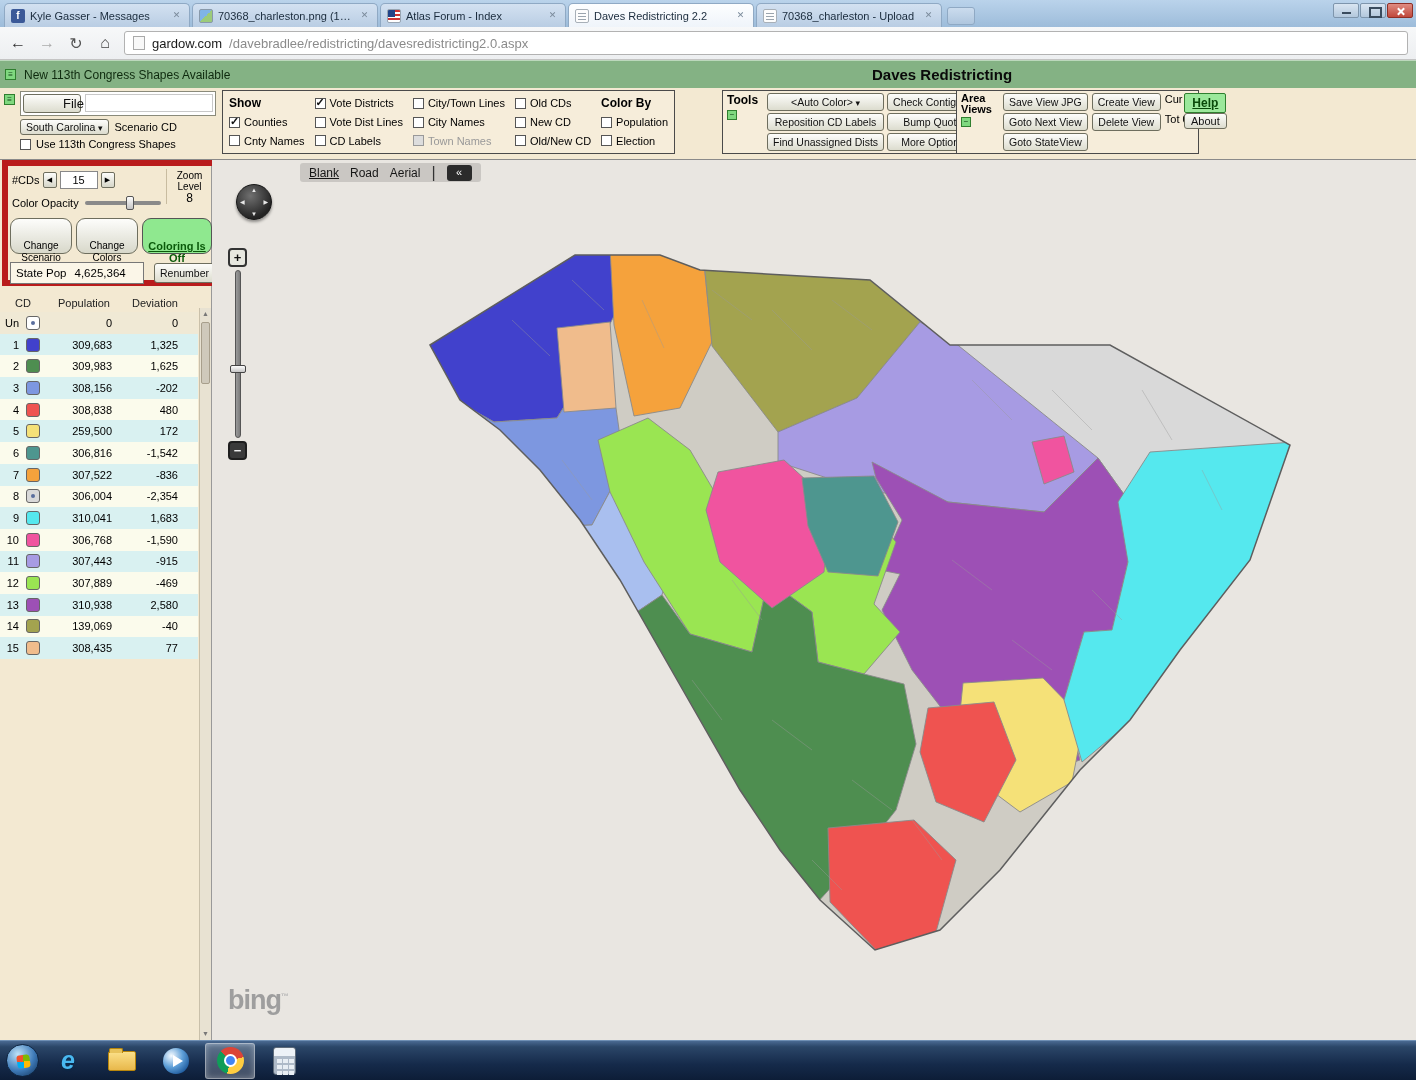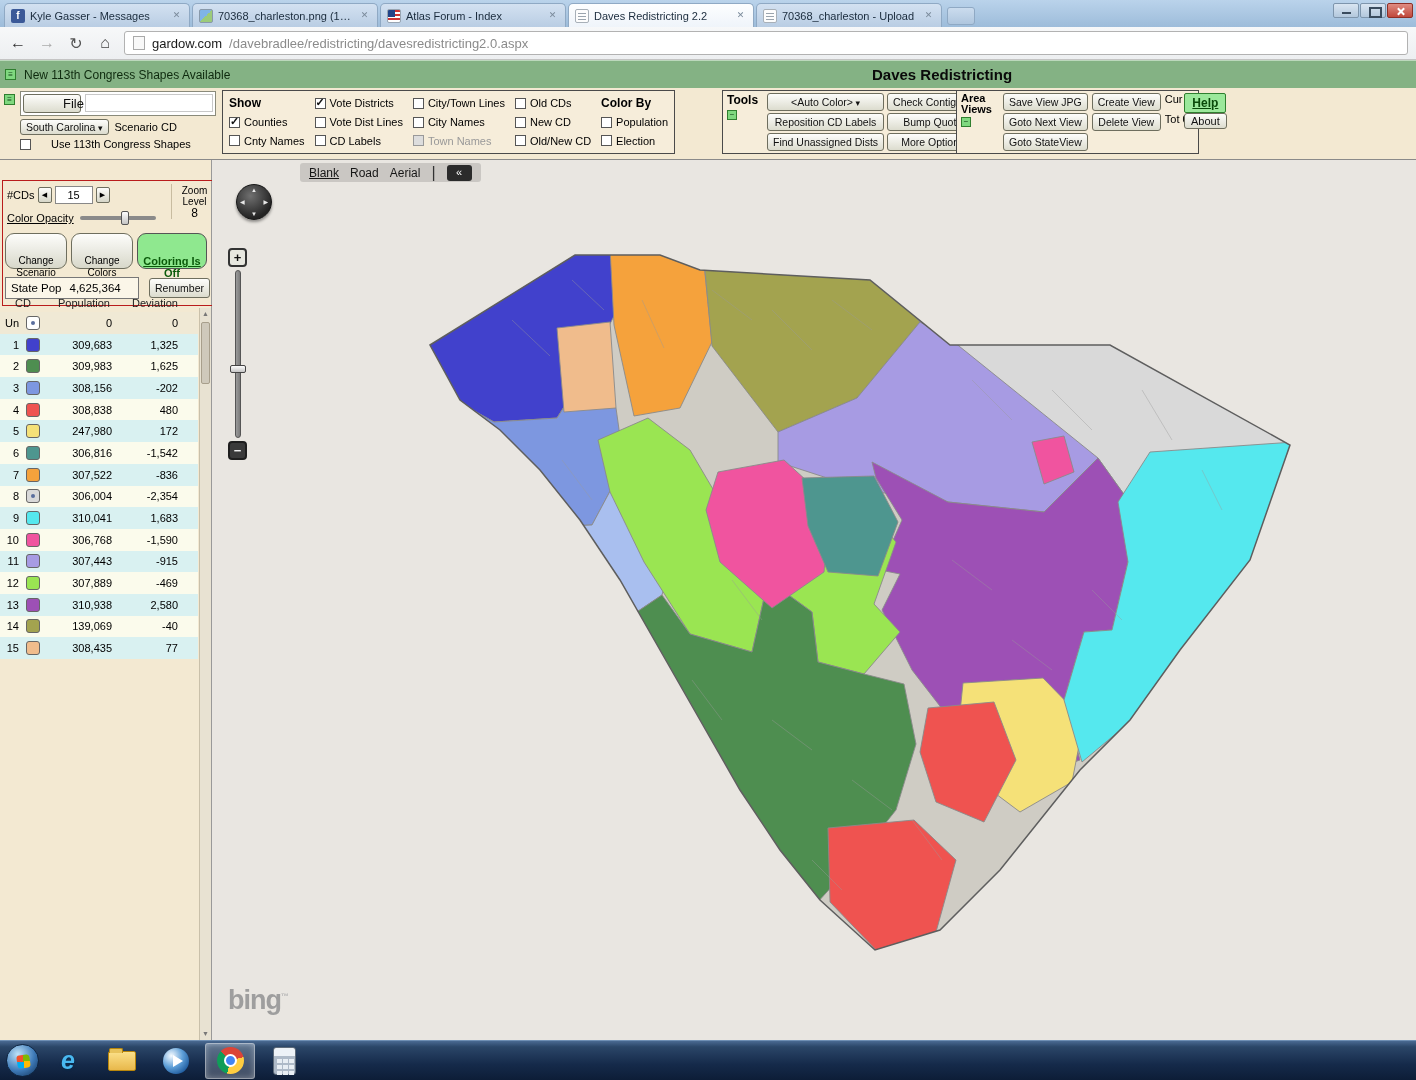--- a/index.html
+++ b/index.html
@@ -54,21 +54,21 @@
   .toolbar { height:72px; background:#F3E9D2; border-bottom:1px solid #8A8A8A; position:relative; font-size:11px; }
   .panel { position:absolute; border:1px solid #4A4A4A; background:#F6EDDA; }
   .btn { background:linear-gradient(#FDFDFB,#DCDCCE); border:1px solid #6E6E5E; border-radius:3px; font-size:10.5px; padding:1px 5px; color:#111; text-align:center; white-space:nowrap; }
   .caret::after { content:" ▾"; font-size:9px; }
 
   .file-area { position:absolute; left:20px; top:3px; width:196px; }
   .file-row1 { display:flex; border:1px solid #8A8A7A; background:#FFFFFF; padding:2px; gap:4px; }
   .file-btn { width:58px; font-size:13px;padding-left:39px; }
   .file-input { flex:1; background:#fff; border:1px solid #C8C8C8; height:18px; }
   .file-row2 { display:flex; align-items:center; gap:6px; margin-top:3px; }
-  .file-row3 { display:flex; align-items:center; gap:20px; margin-top:3px; font-size:11px; }
+  .file-row3 { display:flex; align-items:center; gap:5px; margin-top:3px; font-size:11px; }
   .tb-eq { position:absolute; left:4px; top:6px; }
 
   .cb { width:11px; height:11px; border:1px solid #555; background:#fff; display:inline-block; position:relative; flex:none; }
   .cb.on::after { content:"✓"; position:absolute; left:0px; top:-3px; font-size:11px; font-weight:bold; color:#111; }
   .cb.disabled { background:#DDD; border-color:#999; }
 
   .show-panel { left:222px; top:2px; height:64px; display:flex; gap:10px; padding:3px 6px; }
   .show-col { display:flex; flex-direction:column; }
   .show-col > * { height:19px; display:flex; align-items:center; gap:4px; white-space:nowrap; }
   .panel-title { font-weight:bold; font-size:12px; }
@@ -86,28 +86,28 @@
   .agrid .btn { height:18px; }
   .curtot { font-size:11px; white-space:nowrap; }
 
   .help-col { position:absolute; left:1184px; top:5px; display:flex; flex-direction:column; align-items:center; }
   .help-btn { background:#9BE89B; border:1px solid #2F7F2F; font-weight:bold; text-decoration:underline; color:#0A4A0A; font-size:12px; padding:2px 7px; border-radius:2px; }
   .about-btn { font-size:11px; padding:1px 6px; }
 
   
   .main { display:flex; height:880px; }
   .sidebar { width:212px; background:#F3E9D2; border-right:1px solid #999; position:relative; font-size:11px; }
-  .ctrl-panel { position:absolute; left:2px; top:20px; width:220px; height:126px; border:1px solid #b91c1c; }
+  .ctrl-panel { position:absolute; left:2px; top:0; width:220px; height:126px; border:6px solid #b91c1c; }
   .cds-row { position:absolute; left:4px; top:5px; display:flex; align-items:center; gap:3px; }
   .spin { width:14px; height:16px; font-size:7px; line-height:14px; text-align:center; background:linear-gradient(#FDFDFB,#D6D6C8); border:1px solid #6E6E5E; border-radius:2px; }
   .spin-l::after { content:"◀"; } .spin-r::after { content:"▶"; }
   .cds-val { width:38px; height:18px; background:#fff; border:1px solid #888; text-align:center; line-height:17px; }
   .zoombox { position:absolute; right:4px; top:3px; width:46px; text-align:center; font-size:10px; line-height:11px; border-left:1px solid #C8BCA0; padding-top:1px; }
   .zoom-val { font-size:12px; margin-top:1px; }
-  .opacity-row { position:absolute; left:4px; top:31px; display:flex; align-items:center; gap:6px;text-decoration:underline; }
+  .opacity-row { position:absolute; left:4px; top:31px; display:flex; align-items:center; gap:6px; }
   .slider { width:76px; height:4px; background:#8A8A8A; border-radius:2px; position:relative; }
   .slider-thumb { position:absolute; left:55%; top:-5px; width:8px; height:14px; background:linear-gradient(#FDFDFD,#C4C4C4); border:1px solid #555; border-radius:2px; }
   .ctrl-btns { position:absolute; left:2px; top:52px; display:flex; gap:4px; }
   .cbtn { width:62px; height:36px; font-size:10px; line-height:12px; background:linear-gradient(#FDFDFB,#D8D8CA); border:1px solid #6E6E5E; border-radius:9px; text-align:center; padding-top:21px; }
   .cbtn.coloring { width:70px; background:#8FE88F; border-color:#555; color:#0A5A0A; font-weight:bold; text-decoration:underline; font-size:11px; }
   .statepop-row { position:absolute; left:2px; top:96px; display:flex; gap:10px; align-items:center; }
   .statepop { width:134px; height:22px; border:1px solid #777; background:#FBF6E8; display:flex; align-items:center; gap:8px; padding:0 5px; font-size:11.5px; }
   .renumber { height:20px; font-size:10.5px; }
 
   .cdtable { position:absolute; left:0; top:134px; width:198px; }
@@ -418,21 +418,21 @@
         </div>
       <div class="trow pl">
           <span class="c-cd">4</span>
           <span class="swatch" style="background: rgb(239, 83, 80);"></span>
           <span class="c-pop">308,838</span>
           <span class="c-dev">480</span>
         </div>
       <div class="trow cy">
           <span class="c-cd">5</span>
           <span class="swatch" style="background: rgb(245, 225, 120);"></span>
-          <span class="c-pop">247,980</span>
+          <span class="c-pop">259,500</span>
           <span class="c-dev">172</span>
         </div>
       <div class="trow pl">
           <span class="c-cd">6</span>
           <span class="swatch" style="background: rgb(78, 150, 143);"></span>
           <span class="c-pop">306,816</span>
           <span class="c-dev">-1,542</span>
         </div>
       <div class="trow cy">
           <span class="c-cd">7</span>

